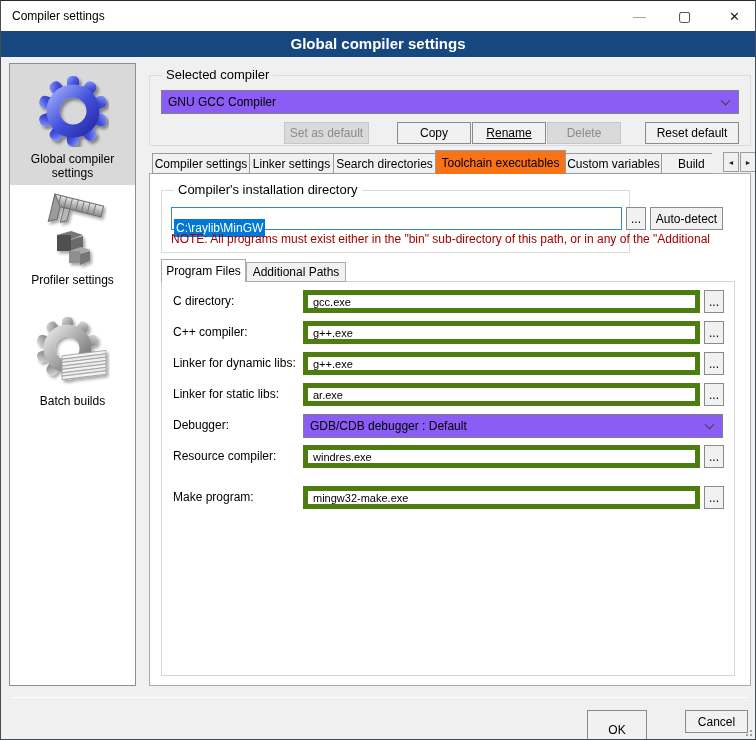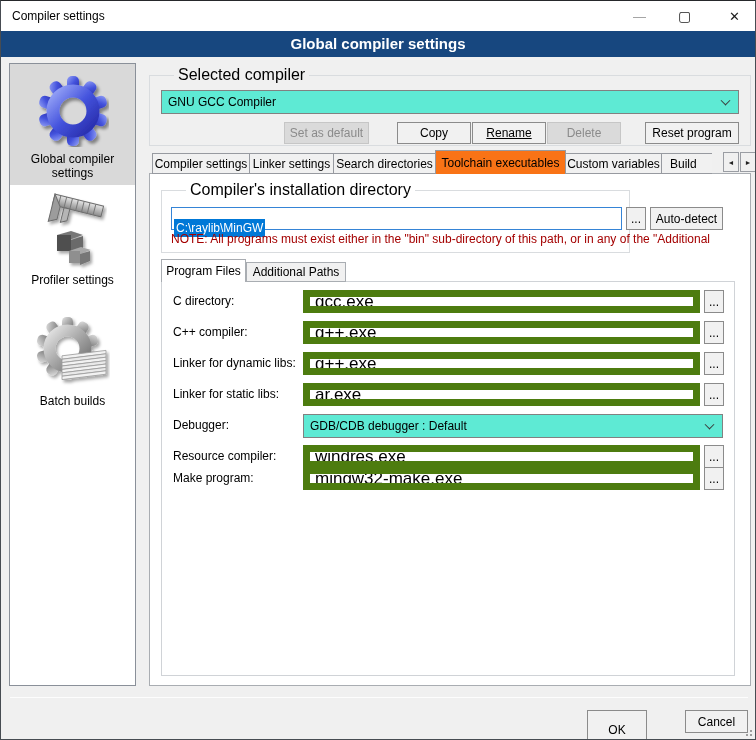--- a/index.html
+++ b/index.html
@@ -20,60 +20,60 @@
 
   
   .sidebar { position:absolute; left:8px; top:62px; width:127px; height:623px; background:#ffffff; border:1px solid #8a9099; }
   .sb-item { position:relative; width:100%; height:121px; }
   .sb-item.selected { background:#d9d9d9; }
   .sb-icon { height:88px; display:flex; align-items:center; justify-content:center; padding-top:6px; }
   .sb-label { text-align:center; line-height:14px; font-size:12px; padding:0 4px; }
 
   
   .groupbox { position:absolute; border:1px solid #d9dcdf; }
-  .grouplabel { position:absolute; top:-8px; left:24px; background:#f0f0f0; padding:0 4px; font-size:16px; line-height:14px; white-space:nowrap; }
+  .grouplabel { position:absolute; top:-8px; left:12px; background:#f0f0f0; padding:0 4px; font-size:13px; line-height:14px; white-space:nowrap; }
   .grouplabel.onwhite { background:#ffffff; }
 
   
-  .combo { position:absolute; background:#5eead4; border:1px solid #818181; display:flex; align-items:center; padding:0 24px 0 6px; }
+  .combo { position:absolute; background:#8b5cf6; border:1px solid #818181; display:flex; align-items:center; padding:0 24px 0 6px; }
   .chev { position:absolute; right:9px; top:50%; width:7px; height:7px; border-right:1.4px solid #3c3c3c; border-bottom:1.4px solid #3c3c3c; transform:translateY(-70%) rotate(45deg); }
 
   
   .btn { position:absolute; background:#f1f1f1; border:1px solid #8b8b8b; display:flex; align-items:center; justify-content:center; font-size:12px; cursor:default; }
   .btn.disabled { background:#dadada; border-color:#c6c6c6; color:#8b8b8b; }
 
   
   .tabrow { position:absolute; left:151px; top:149px; width:560px; height:24px; display:flex; align-items:flex-end; overflow:hidden; z-index:3; }
   .tab { height:21px; background:#f1f1f1; border:1px solid #979aa0; display:flex; align-items:center; justify-content:center; white-space:nowrap; overflow:hidden; flex:0 0 auto; }
   .tab + .tab { margin-left:-1px; }
   .tab.selected { height:24px; background:#f97316; border-bottom:none; position:relative; z-index:4; }
-  .tw0{width:98px} .tw1{width:85px} .tw2{width:103px} .tw3{width:131px} .tw4{width:97px} .tw5{width:60px; justify-content:flex-start; padding-left:8px;}
+  .tw0{width:98px} .tw1{width:85px} .tw2{width:103px} .tw3{width:131px} .tw4{width:97px} .tw5{width:60px; justify-content:flex-start; padding-left:16px;}
   .tabscroll { position:absolute; top:151px; width:16px; height:20px; background:#f0f0f0; border:1px solid #9a9da3; display:flex; align-items:center; justify-content:center; font-size:7px; color:#222; z-index:3; }
   .tabscroll.left { left:722px; } .tabscroll.right { left:739px; }
 
   
   .page { position:absolute; left:148px; top:172px; width:602px; height:513px; background:#ffffff; border:1px solid #a9adb2; z-index:1; }
 
   
   .pathbox { position:absolute; left:170px; top:206px; width:451px; height:23px; background:#ffffff; border:1px solid #3584d6; display:flex; align-items:center; padding:0 2px; z-index:2; }
   .pathbox .sel { background:#0078d7; color:#ffffff; padding:0 2px; line-height:18px;margin-top:18px; }
   .note { position:absolute; left:170px; top:231px; width:556px; color:#a40000; white-space:nowrap; overflow:hidden; z-index:2; }
 
   
   .itab { position:absolute; background:#f1f1f1; border:1px solid #a9adb2; display:flex; align-items:center; justify-content:center; z-index:3; }
   .itab.selected { background:#ffffff; border-bottom:none; }
   .innerpanel { position:absolute; left:160px; top:280px; width:574px; height:395px; border:1px solid #d0d3d7; background:#ffffff; z-index:1; }
 
   
   .row { position:absolute; left:0; width:756px; height:24px; z-index:2; }
   .row .lbl { position:absolute; left:172px; top:4px; white-space:nowrap; }
-  .field { position:absolute; left:302px; top:0; width:397px; height:23px; border:7px solid #4d7c0f; background:#fff; font-family:"Liberation Sans",sans-serif; font-size:17px; padding:1px 5px; }
+  .field { position:absolute; left:302px; top:0; width:397px; height:23px; border:5px solid #4d7c0f; background:#fff; font-family:"Liberation Sans",sans-serif; font-size:11px; padding:1px 5px; }
   .browse { left:703px; top:0; width:20px; height:23px; }
   .row .combo { left:302px; top:0; width:420px; height:24px; }
-  .r0{top:289px} .r1{top:320px} .r2{top:351px} .r3{top:382px} .r4{top:413px} .r5{top:444px} .r6{top:466px}
+  .r0{top:289px} .r1{top:320px} .r2{top:351px} .r3{top:382px} .r4{top:413px} .r5{top:444px} .r6{top:485px}
 
   
   .separator { position:absolute; left:9px; top:696px; width:738px; height:1px; background:#ababab; border-bottom:1px solid #fdfdfd; }
   .ok { left:586px; top:709px; width:60px; height:40px; }
   .cancel { left:684px; top:709px; width:63px; height:23px; }
   .grip { position:absolute; right:3px; bottom:3px; width:9px; height:9px; }
   .grip i { position:absolute; width:2px; height:2px; background:#9d9d9d; }
   .grip i:nth-child(1){right:0;bottom:0} .grip i:nth-child(2){right:4px;bottom:0} .grip i:nth-child(3){right:0;bottom:4px}
 
   
@@ -214,21 +214,21 @@
     <span class="grouplabel">Selected compiler</span>
   </div>
   <div class="combo combo-main">
     <span>GNU GCC Compiler</span>
     <span class="chev"></span>
   </div>
   <div class="btn disabled b-setdef">Set as default</div>
   <div class="btn b-copy">Copy</div>
   <div class="btn b-rename">Rename</div>
   <div class="btn disabled b-delete">Delete</div>
-  <div class="btn b-reset">Reset program</div>
+  <div class="btn b-reset">Reset default</div>
 
   <div class="tabrow">
     <div class="tab tw0">Compiler settings</div>
     <div class="tab tw1">Linker settings</div>
     <div class="tab tw2">Search directories</div>
     <div class="tab tw3 selected">Toolchain executables</div>
     <div class="tab tw4">Custom variables</div>
     <div class="tab tw5">Build</div>
   </div>
   <div class="tabscroll left">◄</div>

